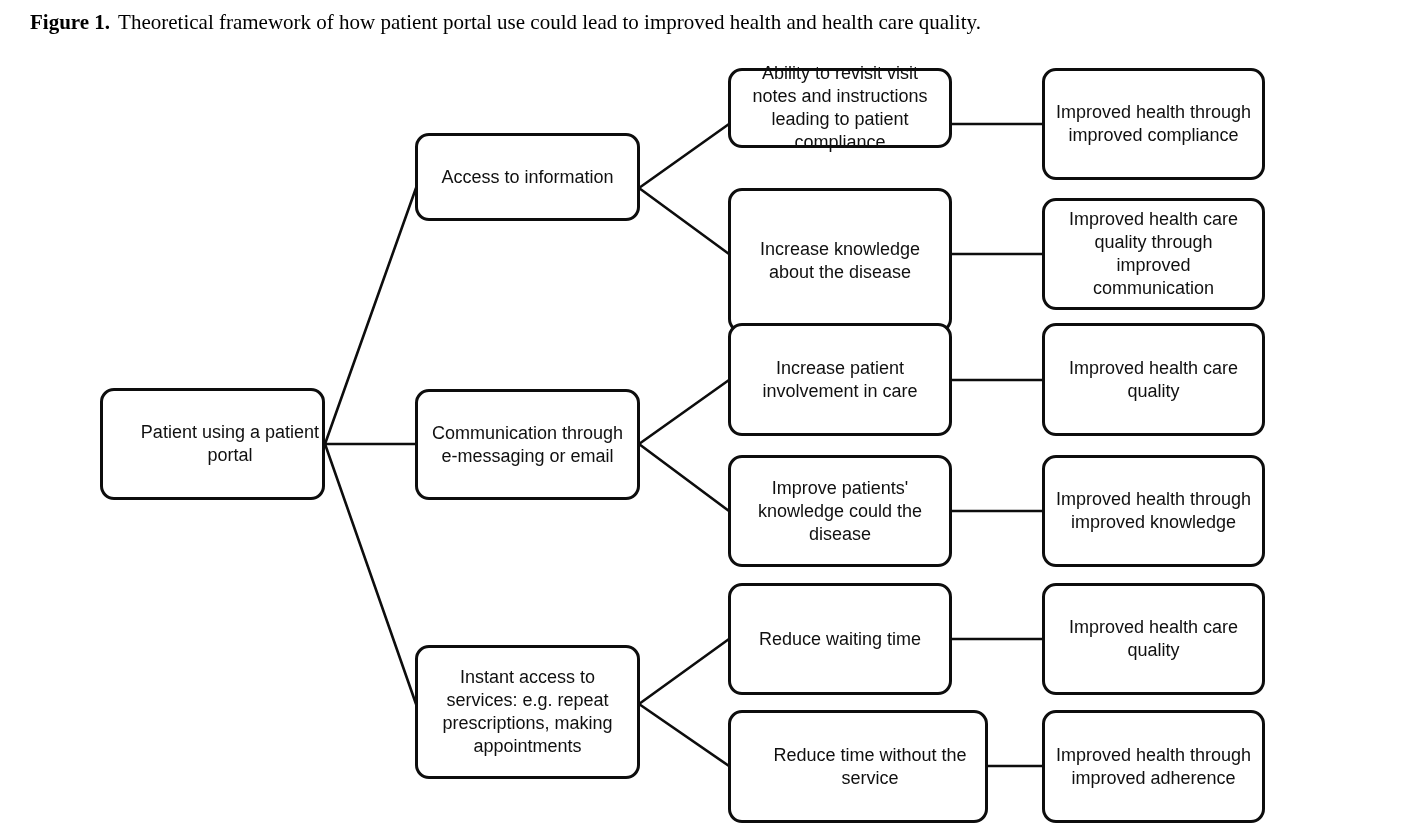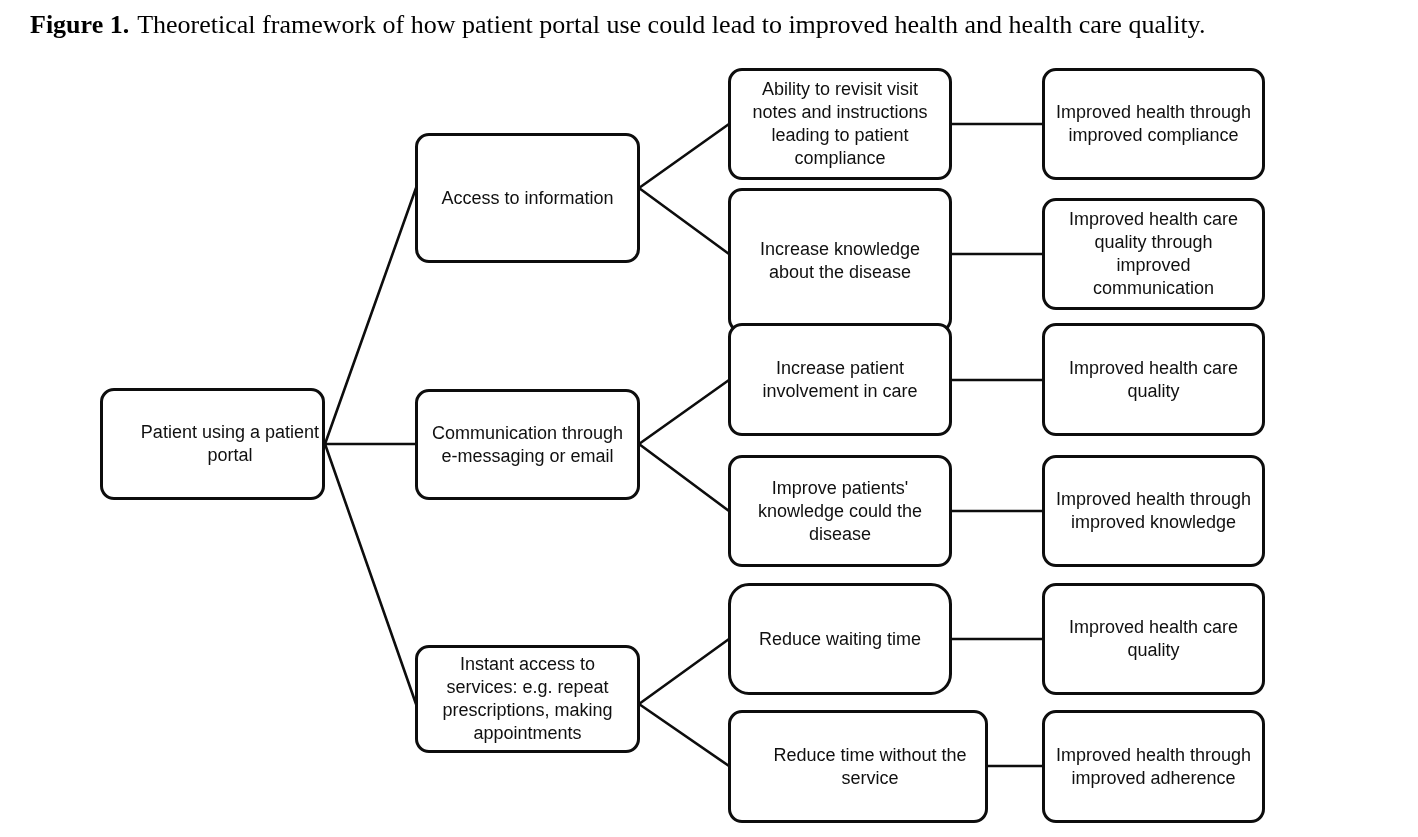--- a/index.html
+++ b/index.html
@@ -13,21 +13,21 @@
     height: 837px;
     overflow: hidden;
     font-family: "Liberation Sans", sans-serif;
   }
   .caption {
     position: absolute;
     left: 30px;
     top: 10px;
     margin: 0;
     font-family: "Liberation Serif", serif;
-    font-size: 26px;
+    font-size: 21px;
     color: #000000;
     white-space: nowrap;
   }
   .caption .fig-label {
     font-weight: bold;
     margin-right: 8px;
   }
   .edges {
     position: absolute;
     left: 0;
@@ -56,28 +56,28 @@
   .node-label {
     display: block;
     text-align: center;
     white-space: pre-line;
     font-size: 18px;
     line-height: 23px;
     color: #101010;
   }
   
   .n-root            { left: 100px;  top: 388px; width: 225px; height: 112px; justify-content: flex-end; }
-  .n-access          { left: 415px;  top: 133px; width: 225px; height: 130px; }
+  .n-access          { left: 415px;  top: 133px; width: 225px; height: 88px; }
   .n-communication   { left: 415px;  top: 389px; width: 225px; height: 111px; }
-  .n-instant         { left: 415px;  top: 645px; width: 225px; height: 108px; }
-  .n-revisit         { left: 728px;  top: 68px;  width: 224px; height: 112px; justify-content: center; }
+  .n-instant         { left: 415px;  top: 645px; width: 225px; height: 134px; }
+  .n-revisit         { left: 728px;  top: 68px;  width: 224px; height: 80px; justify-content: center; }
   .n-increase-knowl  { left: 728px;  top: 188px; width: 224px; height: 145px; }
   .n-involvement     { left: 728px;  top: 323px; width: 224px; height: 113px; }
   .n-improve-knowl   { left: 728px;  top: 455px; width: 224px; height: 112px; }
-  .n-reduce-waiting  { left: 728px;  top: 583px; width: 224px; height: 112px; border-radius: 21px; }
+  .n-reduce-waiting  { left: 728px;  top: 583px; width: 224px; height: 112px; }
   .n-reduce-time     { left: 728px;  top: 710px; width: 260px; height: 113px; padding-left: 27px; }
   .n-out-compliance  { left: 1042px; top: 68px;  width: 223px; height: 112px; }
   .n-out-comm        { left: 1042px; top: 198px; width: 223px; height: 112px; }
   .n-out-quality1    { left: 1042px; top: 323px; width: 223px; height: 113px; }
   .n-out-knowledge   { left: 1042px; top: 455px; width: 223px; height: 112px; }
   .n-out-quality2    { left: 1042px; top: 583px; width: 223px; height: 112px; }
   .n-out-adherence   { left: 1042px; top: 710px; width: 223px; height: 113px; }
 </style>
 </head>
 <body>

